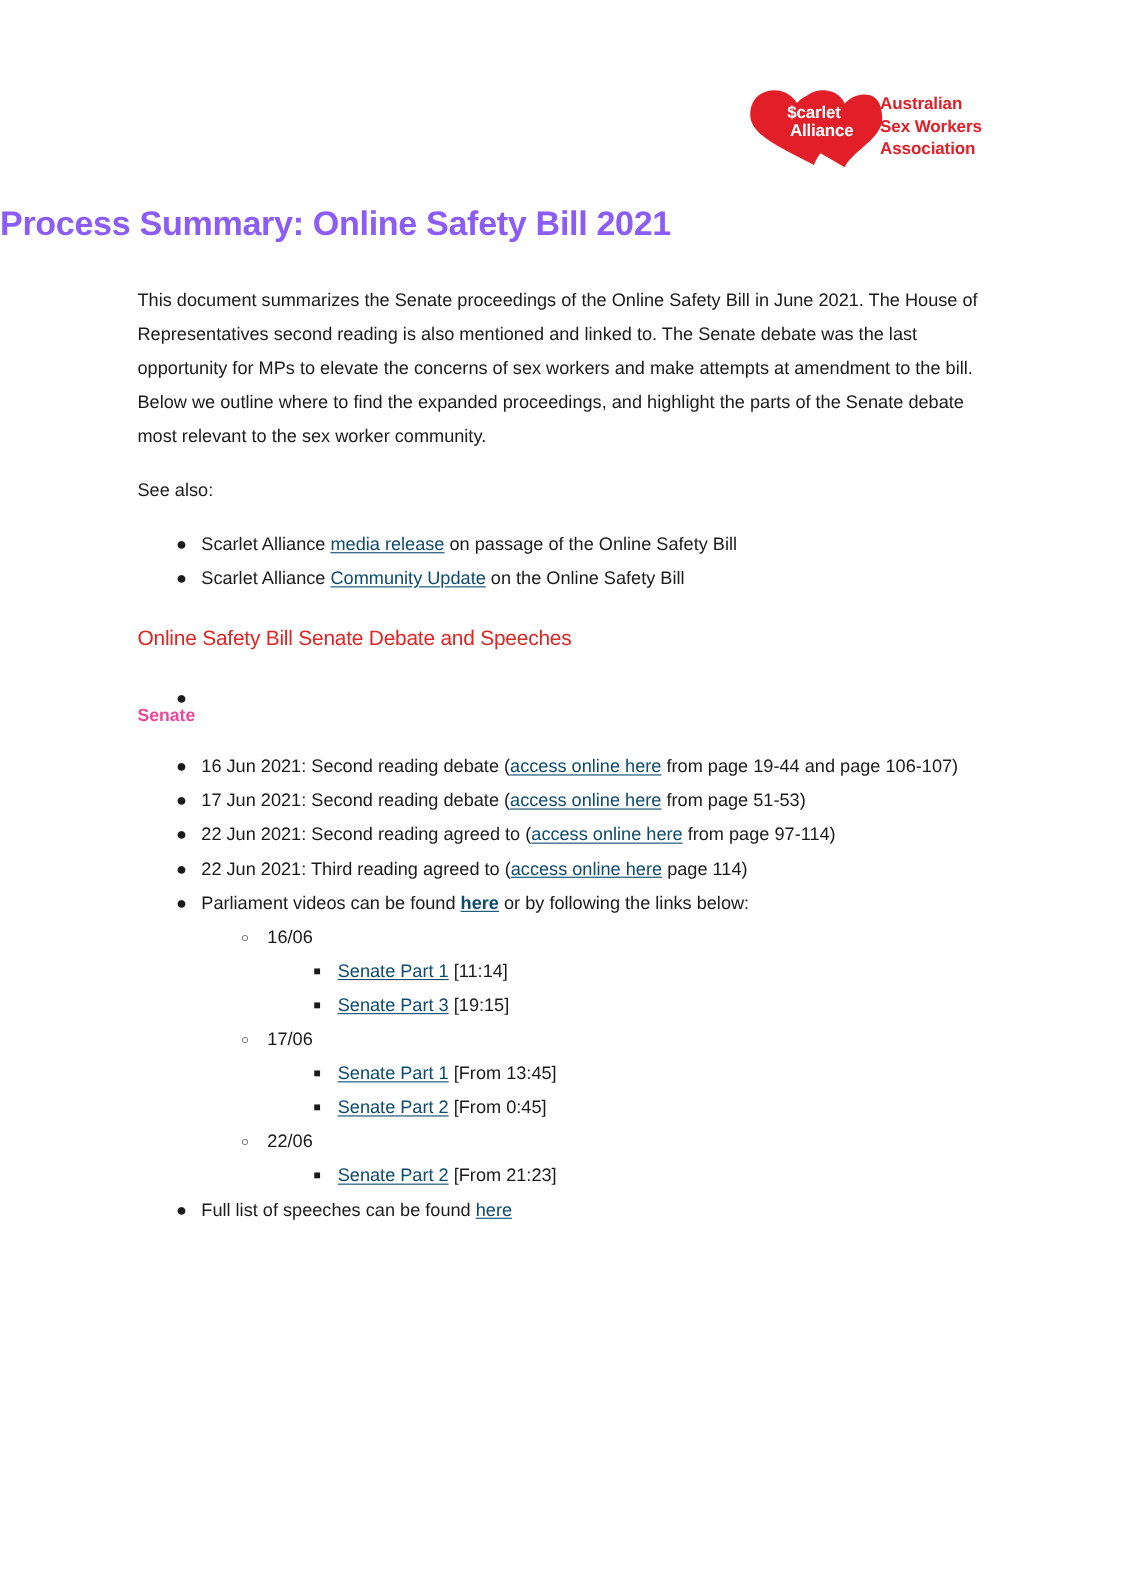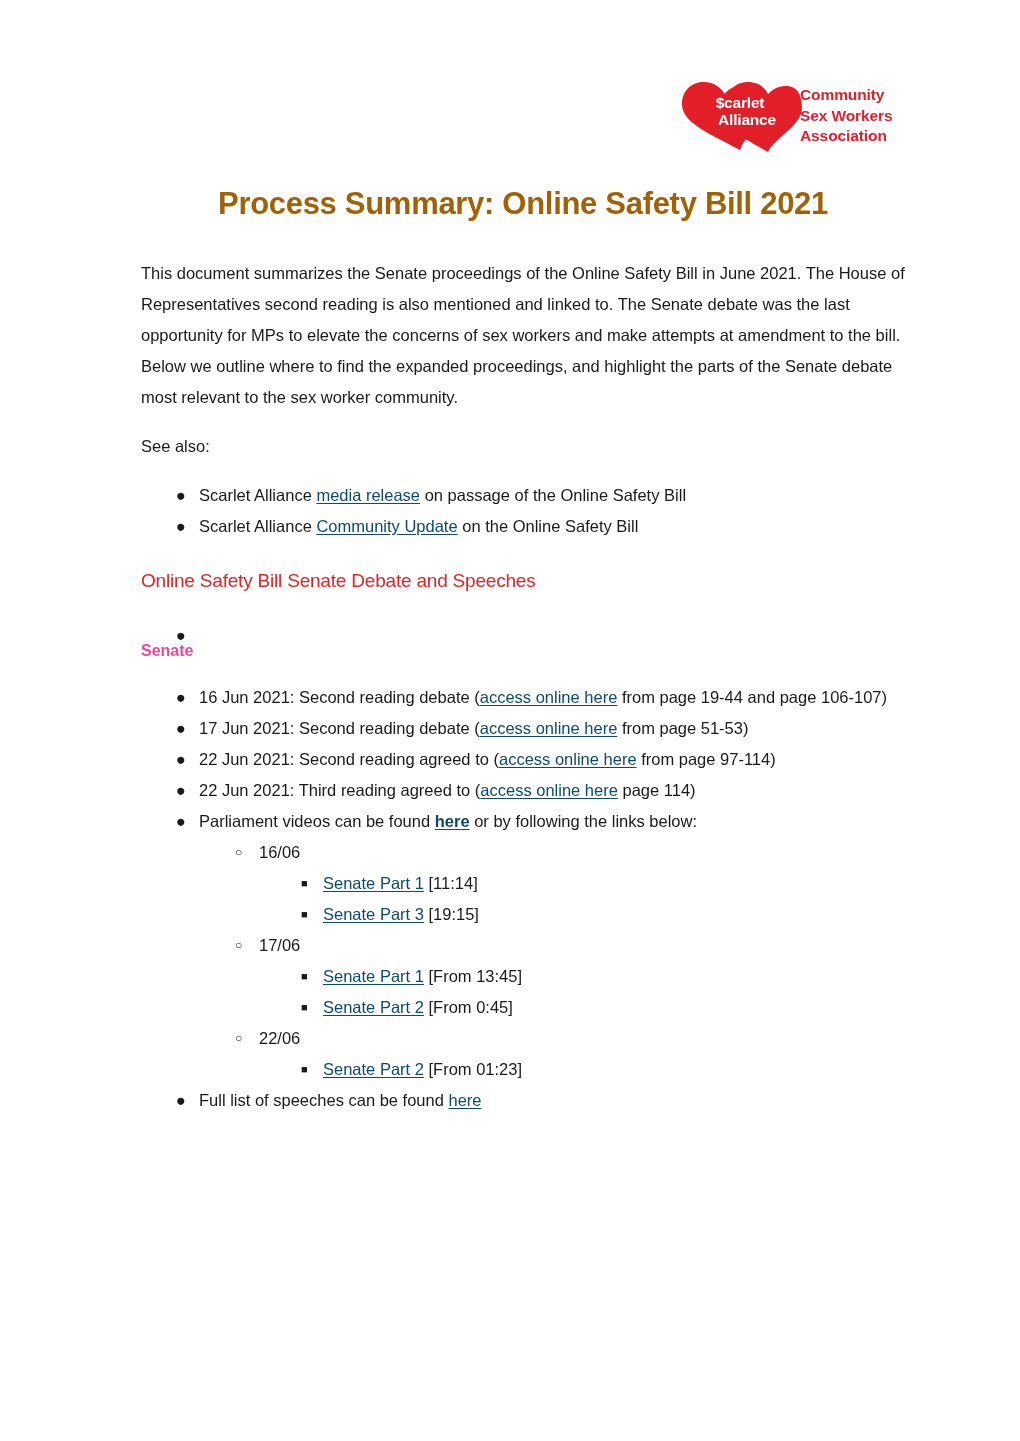--- a/index.html
+++ b/index.html
@@ -66,35 +66,34 @@
     letter-spacing: -0.1px;
   }
   .logo-text-right span { display: block; white-space: nowrap; }
 
   
   .doc-title {
     position: absolute;
     top: 186px;
     left: 0;
     width: 828px;
-    text-align: right;
+    text-align: left;
     font-size: 31px;
     font-weight: bold;
     letter-spacing: -0.3px;
-    color: #a16207;
+    color: #8b5cf6;
     margin: 0;
   }
 
   
   .content {
     position: absolute;
     top: 258px;
     left: 125px;
     width: 772px;
-    margin-left: 16px;
   }
 
   p.body {
     font-size: 16.5px;
     line-height: 31px;
     color: #1a1a1a;
     margin: 0;
   }
 
   .spacer-18 { height: 18px; }
@@ -195,21 +194,21 @@
       <svg width="128" height="74" viewBox="0 0 128 74" xmlns="http://www.w3.org/2000/svg">
         <path d="M64 70 C30 52 6 42 6 24 C6 10 16 2 28 2 C38 2 46 8 50 16 C54 8 62 2 72 2 C84 2 94 10 94 24 C94 42 70 52 64 70 Z" fill="#e21f28"></path>
         <path d="M92 72 C64 56 44 46 44 28 C44 14 54 6 66 6 C76 6 84 12 88 20 C92 12 100 6 110 6 C122 6 126 16 126 28 C126 46 98 58 92 72 Z" fill="#e21f28"></path>
       </svg>
     </div>
     <div class="logo-text-left">
       <span class="ln1">$carlet</span>
       <span class="ln2">Alliance</span>
     </div>
     <div class="logo-text-right">
-      <span>Community</span>
+      <span>Australian</span>
       <span>Sex Workers</span>
       <span>Association</span>
     </div>
   </div>
 
   <h1 class="doc-title">Process Summary: Online Safety Bill 2021</h1>
 
   <div class="content">
 
     <p class="body">This document summarizes the Senate proceedings of the Online Safety Bill in June 2021. The House of Representatives second reading is also mentioned and linked to. The Senate debate was the last opportunity for MPs to elevate the concerns of sex workers and make attempts at amendment to the bill. Below we outline where to find the expanded proceedings, and highlight the parts of the Senate debate most relevant to the sex worker community.</p>
@@ -286,21 +285,21 @@
               <li>
                 <span class="marker">■</span><a class="link" href="#">Senate Part 2</a><span> [From 0:45]</span>
               </li>
             </ul>
           </li>
 
           <li>
             <span class="marker">○</span><span>22/06</span>
             <ul class="lvl3">
               <li>
-                <span class="marker">■</span><a class="link" href="#">Senate Part 2</a><span> [From 01:23]</span>
+                <span class="marker">■</span><a class="link" href="#">Senate Part 2</a><span> [From 21:23]</span>
               </li>
             </ul>
           </li>
         </ul>
       </li>
 
       <li>
         <span class="marker">●</span><span>Full list of speeches can be found </span><a class="link" href="#">here</a>
       </li>
     </ul>

